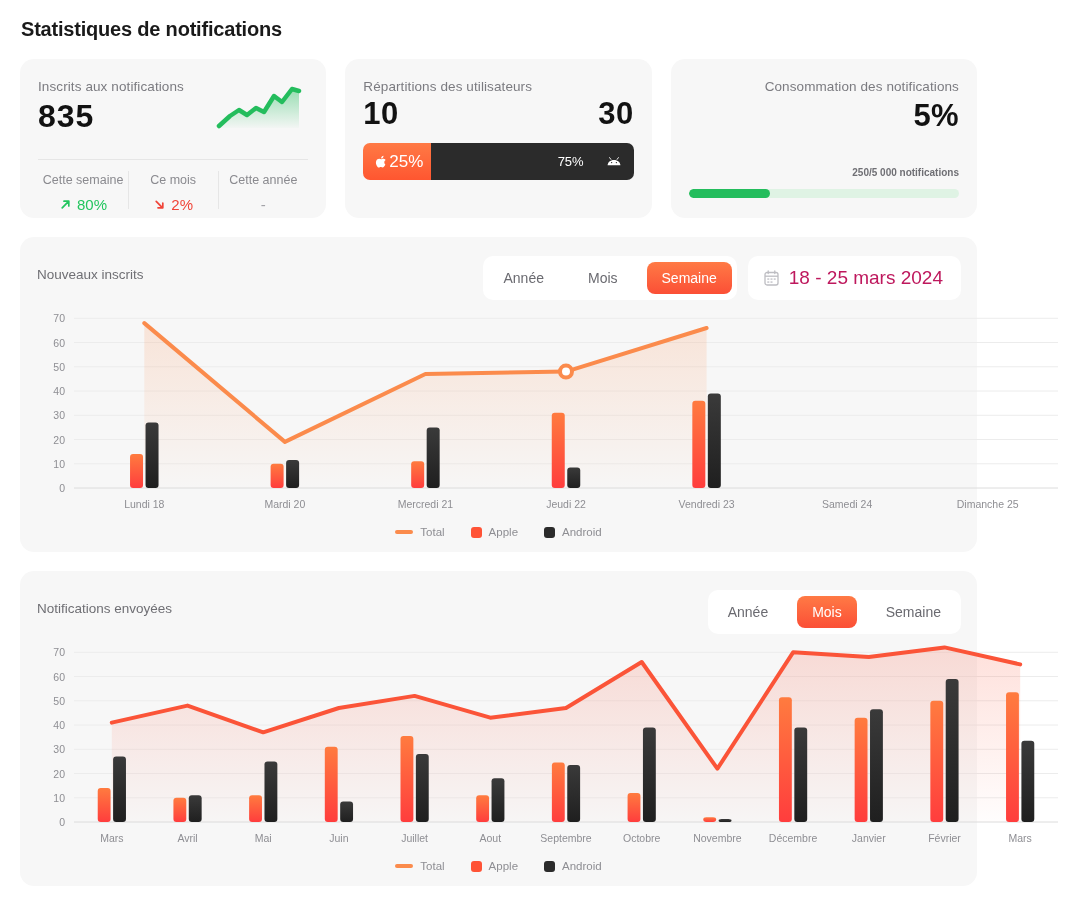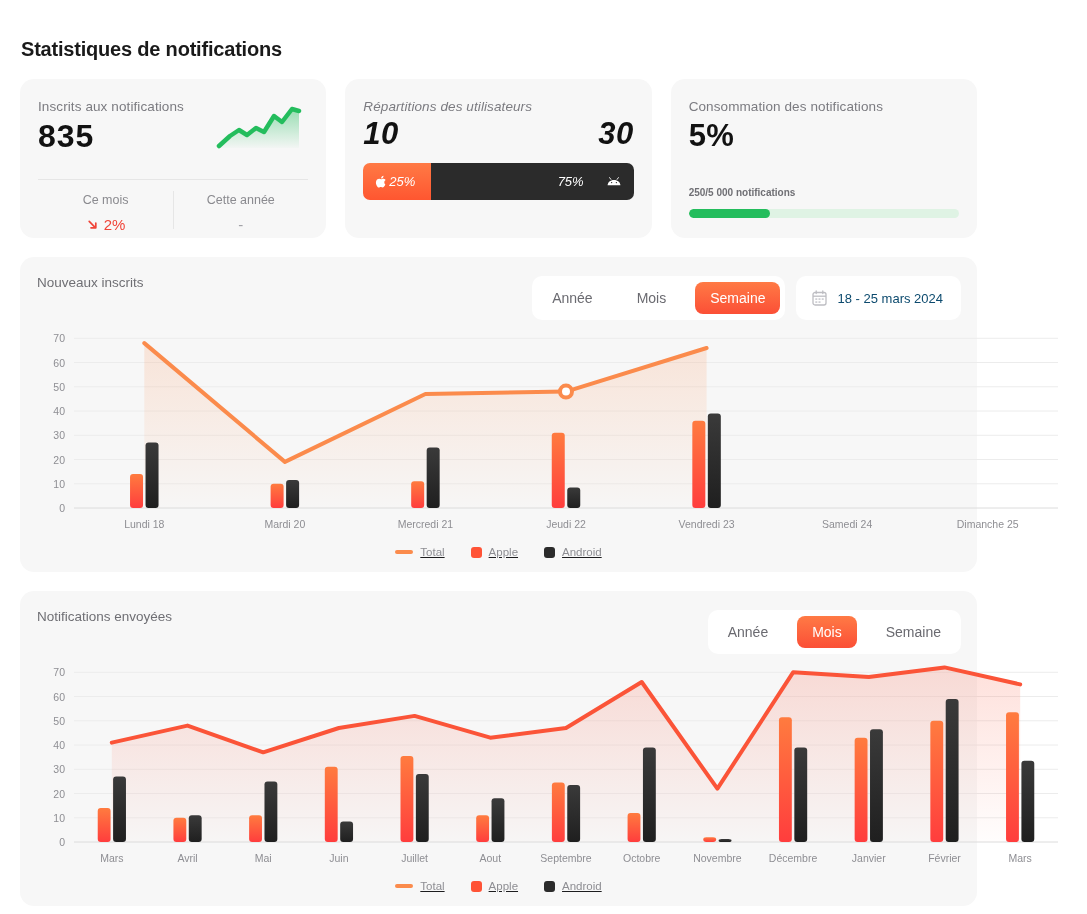--- a/index.html
+++ b/index.html
@@ -3,21 +3,21 @@
 <meta charset="utf-8">
 <style>
   * { box-sizing: border-box; margin: 0; padding: 0; }
   html, body {
     width: 1087px; height: 914px;
     background: #ffffff;
     font-family: "Liberation Sans", sans-serif;
     color: #1d1d1f;
     overflow: hidden;
   }
-  .page { padding: 18px 20px 0 20px; width: 997px; margin-top: 20px; }
+  .page { padding: 18px 20px 0 20px; width: 997px; }
 
   
   .page-title {
     font-size: 20px;
     font-weight: bold;
     letter-spacing: -0.2px;
     color: #1a1a1a;
     margin: 0 0 18px 1px;
   }
 
@@ -57,41 +57,41 @@
   }
   .trend-label { font-size: 12.5px; color: #8a8a8f; }
   .trend-value {
     font-size: 15px; margin-top: 9px;
     display: flex; align-items: center; justify-content: center; gap: 5px;
   }
   .trend-up { color: #22c55e; }
   .trend-down { color: #f04438; }
   .trend-none { color: #a3a3a8; }
 
-  .card-2 { width: 336px; height: 159px; padding: 20px 18px 0 18px; font-style: italic; }
+  .card-2 { width: 336px; height: 159px; padding: 20px 18px 0 18px; }
   .dist-nums { display: flex; justify-content: space-between; align-items: baseline; margin-top: 2px; }
   .dist-nums .n {
     font-size: 31px; font-weight: bold; letter-spacing: 0.5px; color: #121212;
   }
   .dist-bar {
     margin-top: 11px; height: 37px; width: 100%;
     border-radius: 7px; overflow: hidden; display: flex;
   }
   .dist-seg-apple {
     background: linear-gradient(180deg,#ff7a45 0%,#ff5630 100%);
     display: flex; align-items: center; gap: 2px;
-    padding-left: 12px; color: #fff; font-size: 13px;
+    padding-left: 12px; color: #fff; font-size: 17px;
   }
   .dist-seg-android {
     background: #2b2b2b; flex: 1;
     display: flex; align-items: center; justify-content: flex-end; gap: 23px;
     padding-right: 13px; color: #fff; font-size: 13px;
   }
 
-  .card-3 { width: 336px; height: 159px; padding: 20px 18px 0 18px; }
+  .card-3 { width: 336px; height: 159px; padding: 20px 18px 0 18px; text-align: right; }
   .card-3 .big {
     font-size: 31px; font-weight: bold; color: #121212;
     margin-top: 4px; letter-spacing: 0.3px;
   }
   .quota-text { font-size: 10px; color: #6f6f74; margin-top: 33px; font-weight: bold; }
   .quota-track {
     margin-top: 11px; height: 9px; border-radius: 5px;
     background: #dff3e4; width: 100%; overflow: hidden;
   }
   .quota-fill { height: 100%; border-radius: 5px; background: #24bd5d; }
@@ -102,21 +102,21 @@
     border-radius: 14px;
     margin-top: 19px;
     padding: 16px 16px 10px 16px;
     position: relative;
   }
   .panel-head {
     display: flex; align-items: center; justify-content: flex-end;
     height: 50px; position: relative;
   }
   .panel-title {
-    position: absolute; left: 1px; top: 2px;
+    position: absolute; left: 1px; top: 14px;
     font-size: 13.5px; color: #6f6f74;
   }
   .seg-group {
     background: #ffffff; border-radius: 10px;
     padding: 5px; display: flex; gap: 14px; height: 44px;
     align-items: center;
   }
   .seg {
     border: none; background: transparent;
     font-family: "Liberation Sans", sans-serif;
@@ -125,28 +125,28 @@
   }
   .seg.active {
     background: linear-gradient(180deg,#ff7a45 0%,#fb4f36 100%);
     color: #ffffff;
   }
   .date-box {
     margin-left: 11px; background: #ffffff; border-radius: 10px;
     height: 44px; display: flex; align-items: center; gap: 10px;
     padding: 0 18px 0 16px; cursor: pointer;
   }
-  .date-text { font-size: 13px; color: #0c4a6e; }
+  .date-text { font-size: 19px; color: #be185d; }
 
   .chart-wrap { position: relative; width: 100%; }
   .legend {
     display: flex; justify-content: center; align-items: center;
     gap: 26px; margin-top: 4px; padding-bottom: 4px;
   }
-  .legend-item { display: flex; align-items: center; gap: 7px; text-decoration: underline; }
+  .legend-item { display: flex; align-items: center; gap: 7px; }
   .legend-text { font-size: 11.5px; color: #8e8e93; }
   .sw-line { width: 18px; height: 4px; border-radius: 2px; background: #fb8b4c; }
   .sw-box { width: 11px; height: 11px; border-radius: 3px; }
 
   
   .tooltip {
     position: absolute; left: 527px; top: 378px;
     background: #2b2b2b; color: #fff;
     border-radius: 9px; padding: 8px 15px 8px 28px;
     font-size: 15px; font-weight: bold;
@@ -174,20 +174,29 @@
             <stop offset="100%" stop-color="#24bd5d" stop-opacity="0.02"></stop>
           </linearGradient>
         </defs>
         <path d="M3,41 L14,31 L23,25 L31,30 L40,23 L48,27 L58,11 L66,17 L76,4 L83,6 L83,43 L3,43 Z" fill="url(#sparkGrad)"></path>
         <path d="M3,41 L14,31 L23,25 L31,30 L40,23 L48,27 L58,11 L66,17 L76,4 L83,6" fill="none" stroke="#24bd5d" stroke-width="4.5" stroke-linecap="round" stroke-linejoin="round"></path>
       </svg>
 
       <div class="divider-h"></div>
 
       <div class="trend-row">
+        <div class="trend-col">
+          <div class="trend-label">Cette semaine</div>
+          <div class="trend-value trend-up">
+            <svg width="13" height="13" viewBox="0 0 13 13">
+              <path d="M3.2,9.8 L9.6,3.4 M5,3.2 L9.8,3.2 L9.8,8" stroke="#22c55e" stroke-width="1.7" fill="none" stroke-linecap="round" stroke-linejoin="round"></path>
+            </svg>
+            <span>80%</span>
+          </div>
+        </div>
         <div class="trend-col">
           <div class="trend-label">Ce mois</div>
           <div class="trend-value trend-down">
             <svg width="13" height="13" viewBox="0 0 13 13">
               <path d="M3.2,3.4 L9.6,9.8 M9.8,5 L9.8,9.8 L5,9.8" stroke="#f04438" stroke-width="1.7" fill="none" stroke-linecap="round" stroke-linejoin="round"></path>
             </svg>
             <span>2%</span>
           </div>
         </div>
         <div class="trend-col">

